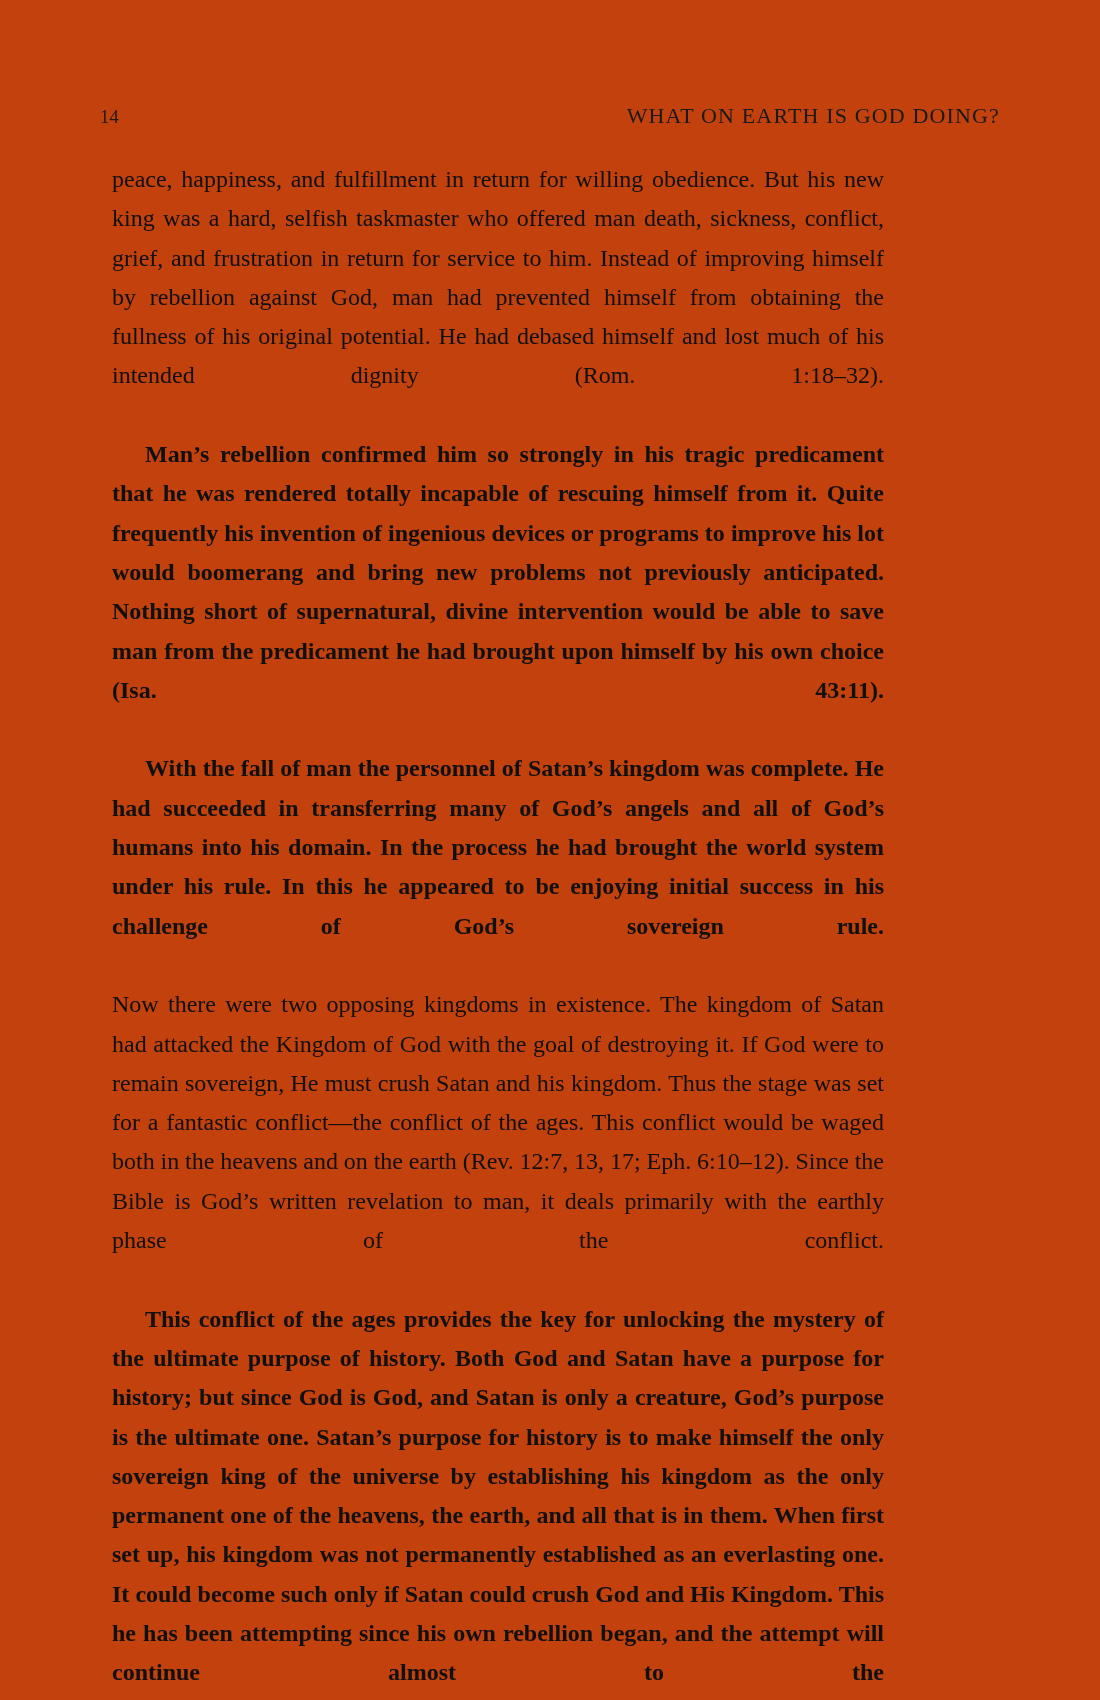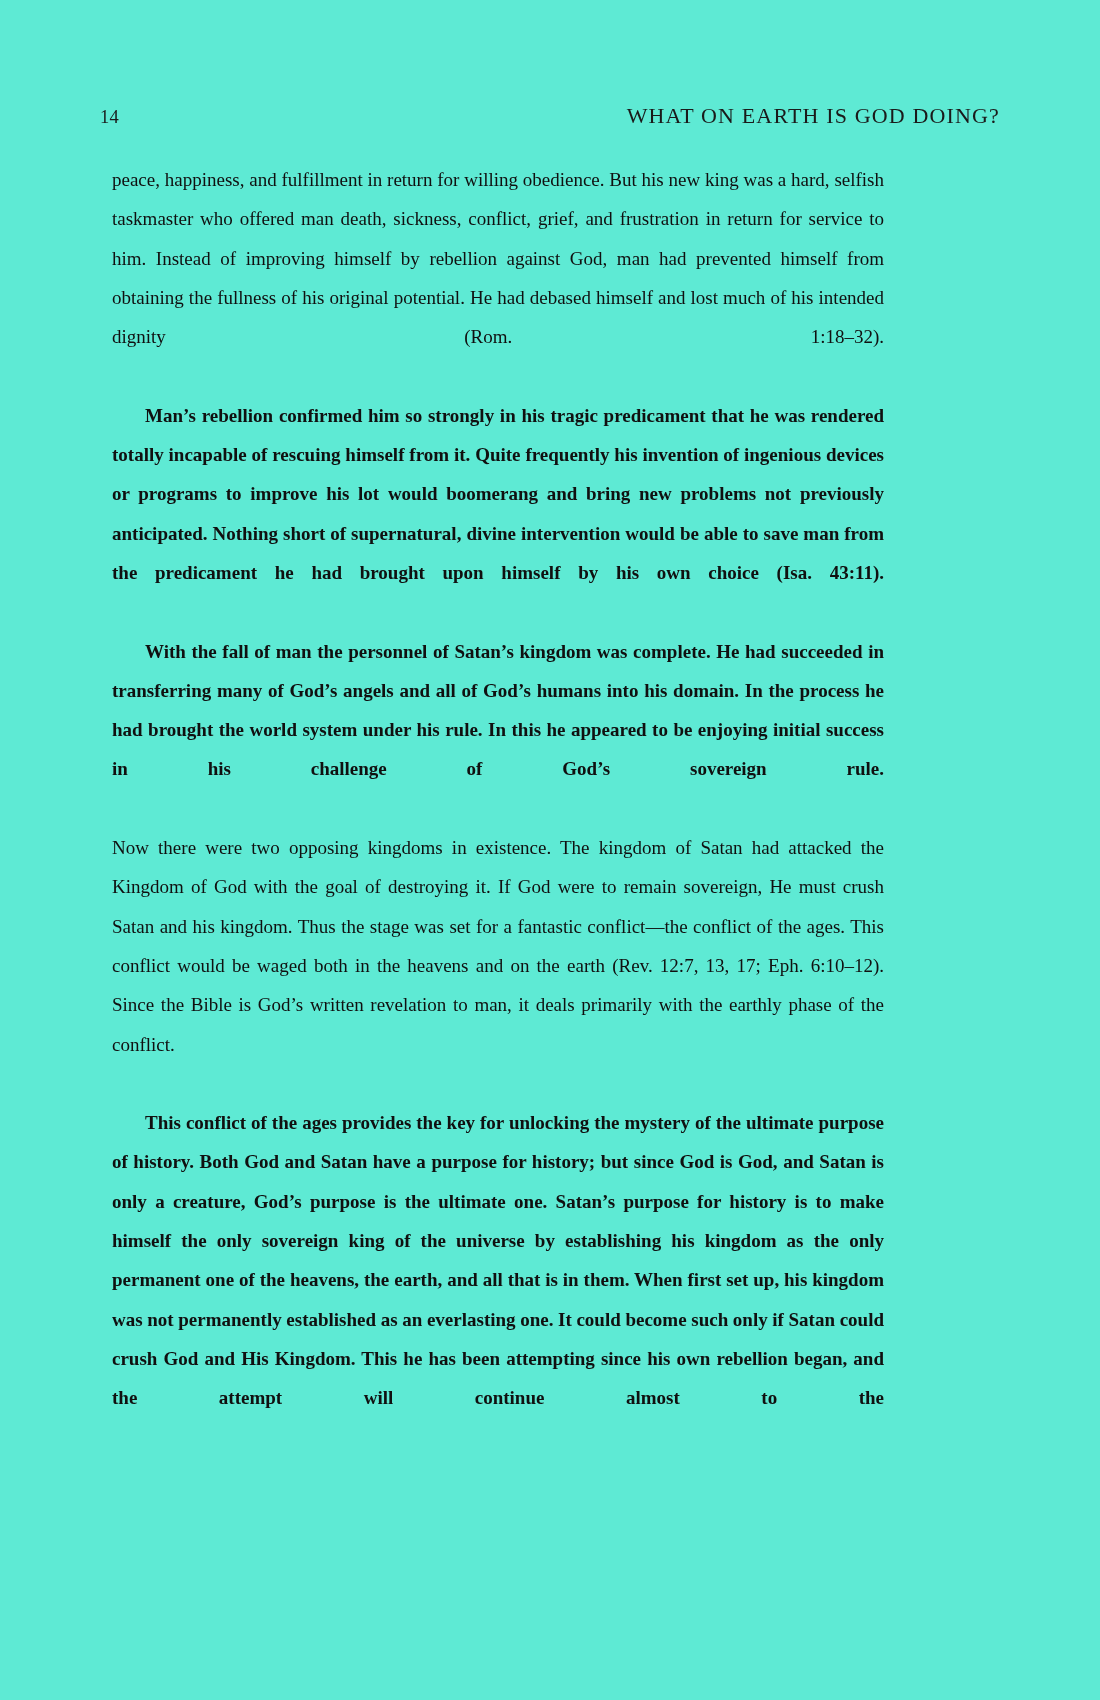--- a/index.html
+++ b/index.html
@@ -5,21 +5,21 @@
 <style>
   html, body {
     margin: 0;
     padding: 0;
     background: #ffffff;
   }
   .page {
     position: relative;
     width: 1100px;
     height: 1700px;
-    background: #5eead4;
+    background: #c2410c;
     overflow: hidden;
     font-family: "Liberation Serif", "DejaVu Serif", serif;
     color: #121212;
     box-sizing: border-box;
   }
 
   
   .running-head {
     position: absolute;
     top: 103px;
@@ -49,21 +49,21 @@
   
   .textblock {
     position: absolute;
     top: 160px;
     left: 112px;
     width: 772px;
   }
 
   p.body {
     margin: 0;
-    font-size: 19px;
+    font-size: 24px;
     line-height: 39.3px;
     text-align: justify;
     text-justify: inter-word;
     color: #101010;
     -webkit-font-smoothing: antialiased;
     word-spacing: -0.2px;
     hyphens: none;
   }
   p.body.indent {
     text-indent: 33px;

